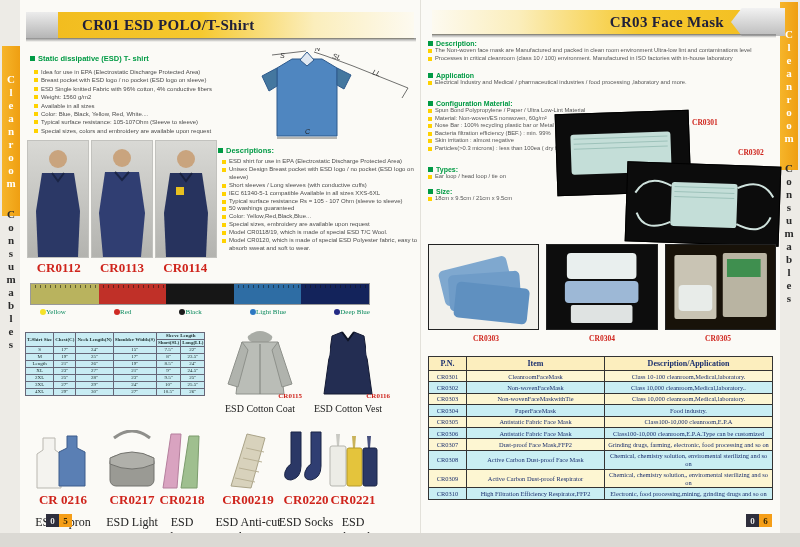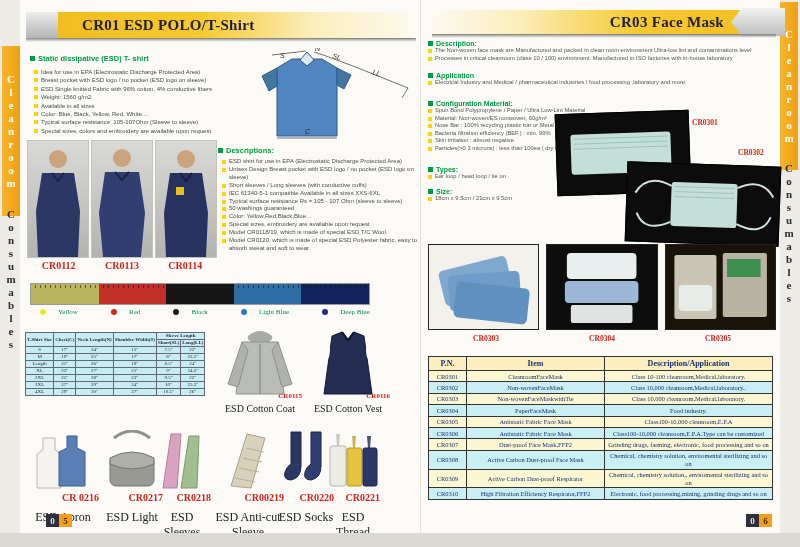--- a/index.html
+++ b/index.html
@@ -48,47 +48,47 @@
   .cap-black{font-family:"Liberation Serif",serif;color:#222;}
 
   
   .intro-head{position:absolute;left:30px;top:54px;font-size:7.5px;}
   .intro-bullets{position:absolute;left:34px;top:68px;width:188px;font-size:6px;line-height:8.4px;}
   .polo-diagram{position:absolute;left:222px;top:48px;}
 
   .photo-row{position:absolute;left:27px;top:140px;width:190px;height:118px;display:flex;gap:2px;}
   .photo-cell{flex:1;background:linear-gradient(180deg,#d9d9d5,#b3b3af);position:relative;overflow:hidden;border:1px solid #c2c2be;}
   .photo-codes{position:absolute;left:27px;top:260px;width:190px;display:flex;}
-  .photo-codes span{flex:1;text-align:center;font-size:10px;}
+  .photo-codes span{flex:1;text-align:center;font-size:13px;}
 
   .desc-head{position:absolute;left:218px;top:146px;font-size:7.5px;}
   .desc-bullets{position:absolute;left:222px;top:158px;width:196px;font-size:6px;line-height:7.9px;}
 
   .fabric-strip{position:absolute;left:30px;top:283px;width:338px;height:20px;display:flex;border:1px solid #999;}
   .fabric-strip div{flex:1;position:relative;}
   .fabric-strip div::before{content:"";position:absolute;left:0;top:1px;width:100%;height:3px;
     background:repeating-linear-gradient(90deg,transparent 0 4px,rgba(20,20,20,.55) 4px 5px);}
   .legend-row{position:absolute;left:40px;top:308px;width:330px;display:flex;justify-content:space-between;}
-  .legend-item{display:flex;align-items:center;gap:12px;font-family:"Liberation Serif",serif;font-size:7px;color:#0b8a5e;}
+  .legend-item{display:flex;align-items:center;gap:0;font-family:"Liberation Serif",serif;font-size:7px;color:#0b8a5e;}
   .dot{width:6px;height:6px;border-radius:50%;}
 
   .size-table{position:absolute;left:25px;top:332px;border-collapse:collapse;}
   .size-table th,.size-table td{border:0.5px solid #667;background:#c8ecf3;color:#233;
     font-family:"Liberation Serif",serif;font-size:5px;line-height:6px;padding:0 1px;text-align:center;font-weight:normal;}
   .size-table th{font-weight:bold;}
 
   .garment{position:absolute;width:84px;height:86px;}
   .garment .code-red{position:absolute;right:0;bottom:14px;font-size:7px;}
   .garment .cap-black{position:absolute;left:0;right:0;bottom:0;text-align:center;font-size:10px;}
   .garment-coat{left:218px;top:328px;}
   .garment-vest{left:306px;top:328px;}
 
   .acc-item{position:absolute;top:424px;height:92px;text-align:center;}
   .acc-item .art{height:66px;display:flex;align-items:flex-end;justify-content:center;}
-  .acc-item .code-red{display:block;font-size:10px;margin-top:2px;text-align:right;}
+  .acc-item .code-red{display:block;font-size:13px;margin-top:2px;}
   .acc-item .cap-black{display:block;font-size:12px;margin-top:7px;}
 
   
   .rsec{position:absolute;width:348px;}
   .rsec .sec-head{font-size:7px;}
   .rsec .b-line{font-size:5.8px;line-height:7.6px;color:#555;}
   .mask-photo-top{position:absolute;left:556px;top:106px;width:222px;height:140px;}
   .polaroid{position:absolute;background:#0c0c0c;border:1px solid #000;}
   .mask-teal{position:absolute;background:#c4ded8;border-radius:3px;}
   .mask-teal i{display:block;height:1px;background:#9dc2ba;margin:4px 3px 0 3px;}

